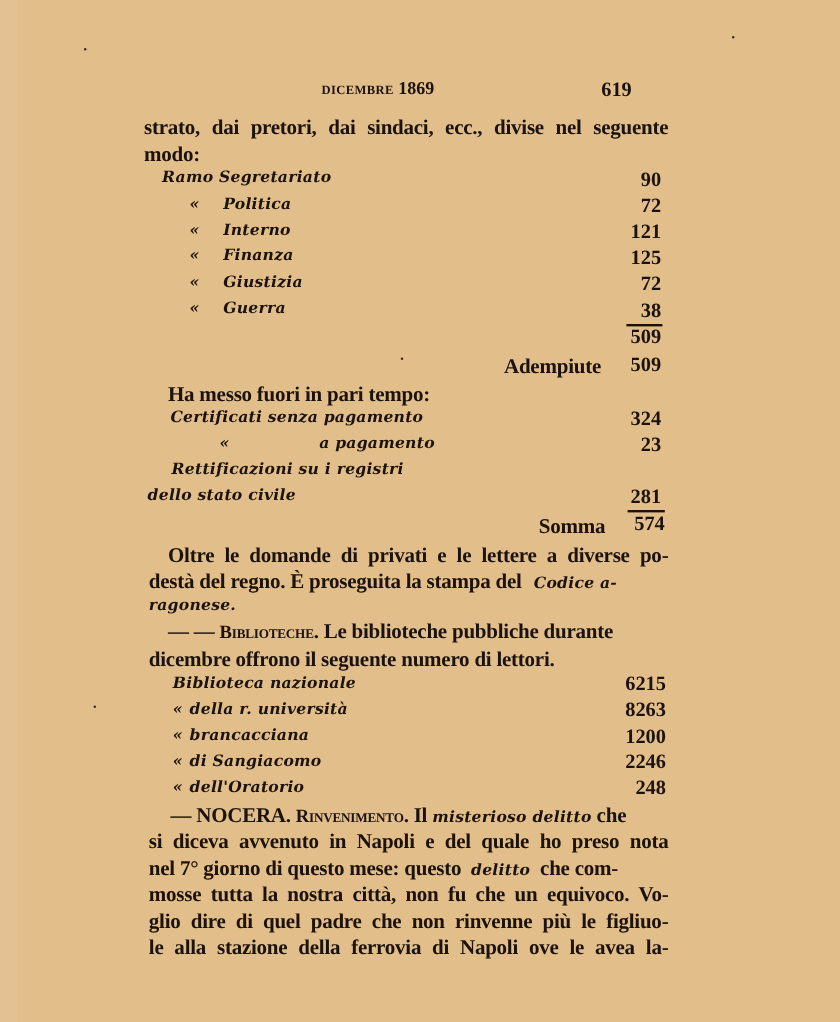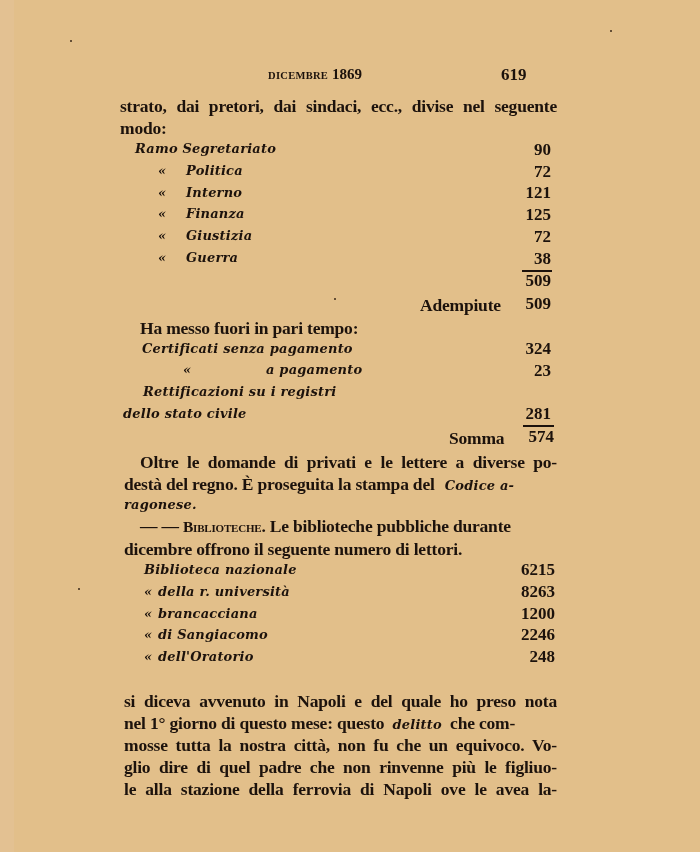--- a/index.html
+++ b/index.html
@@ -119,23 +119,30 @@
 
     <div class="abs ital" style="left:144px; top:627px;">«</div>
     <div class="abs ital" style="left:158px; top:627px;">di Sangiacomo</div>
     <div class="abs num" style="left:495px; top:625px;">2246</div>
 
     <div class="abs ital" style="left:144px; top:649px;">«</div>
     <div class="abs ital" style="left:158px; top:649px;">dell'Oratorio</div>
     <div class="abs num" style="left:495px; top:647px;">248</div>
   </div>
 
+  <div class="line-left serif" style="left:142px; top:669px;">
+    <span>—</span>
+    <span>NOCERA.</span>
+    <span class="sc-inline">Rinvenimento</span><span>. Il</span>
+    <span class="ital">misterioso delitto</span>
+    <span>che</span>
+  </div>
   <div class="line-just serif" style="top:691px;">si diceva avvenuto in Napoli e del quale ho preso nota</div>
   <div class="line-left serif" style="left:124px; top:713px;">
-    <span>nel 1° giorno di questo mese: questo</span>
+    <span>nel 7° giorno di questo mese: questo</span>
     <span class="ital" style="margin:0 4px;">delitto</span>
     <span>che com-</span>
   </div>
   <div class="line-just serif" style="top:735px;">mosse tutta la nostra città, non fu che un equivoco. Vo-</div>
   <div class="line-just serif" style="top:757px;">glio dire di quel padre che non rinvenne più le figliuo-</div>
   <div class="line-just serif" style="top:779px;">le alla stazione della ferrovia di Napoli ove le avea la-</div>
 
   <div class="dot" style="left:610px; top:30px;"></div>
   <div class="dot" style="left:70px; top:40px;"></div>
   <div class="dot" style="left:334px; top:298px;"></div>

